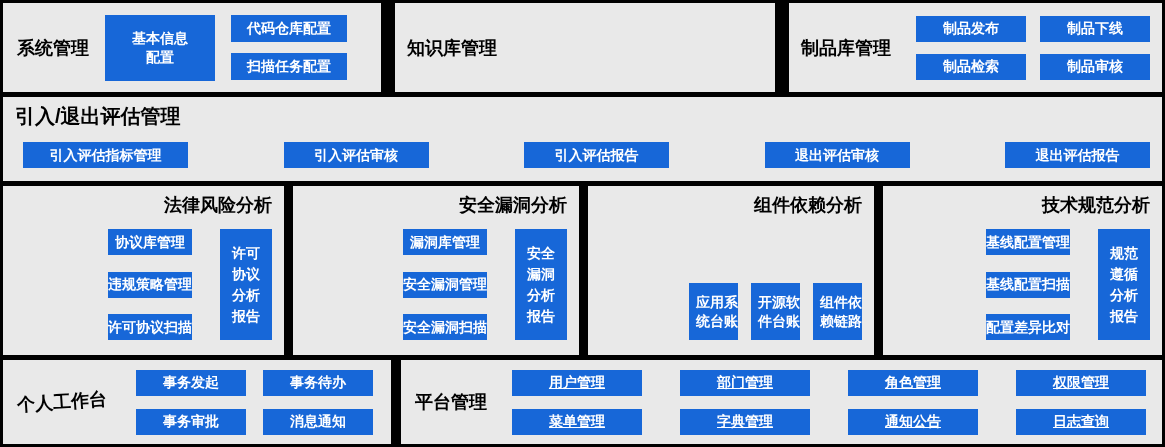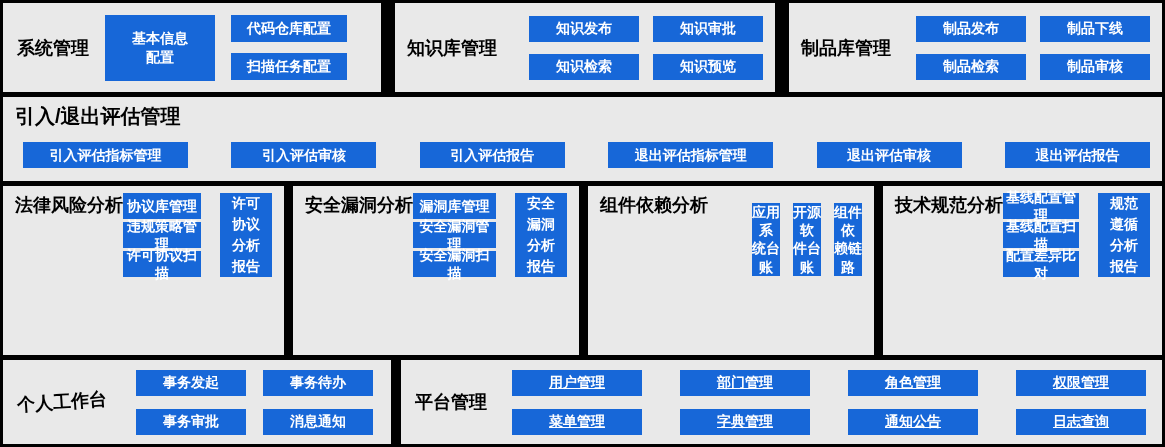--- a/index.html
+++ b/index.html
@@ -58,38 +58,38 @@
     padding:6px 12px 13px;
   }
   .panel-eval .panel-title{ font-size:20px; margin-bottom:12px; }
   .eval-btns{ display:flex; justify-content:space-between; align-items:center; flex:1;padding-left:8px; }
   .eval-btns .btn{ height:26px; }
   .w165{ width:165px; }
   .w145{ width:145px; }
 
   
   .panel-analysis{
-    flex-direction:row; align-items:flex-start;
+    flex-direction:column; align-items:flex-end;
     padding:7px 12px 15px;
   }
   .panel-analysis .panel-title{ text-align:center; margin-bottom:12px; }
-  .analysis-body{ flex:1; display:flex; gap:19px; }
+  .analysis-body{ flex:1; display:flex; gap:28px; }
   .btn-stack{ flex:1; display:flex; flex-direction:column; justify-content:space-between; }
   .btn-stack .btn{ height:26px; width:100%; }
   .btn-report{ width:52px; height:100%; line-height:1.5; }
 
   .panel-legal{ width:281px; }
   .panel-vuln{ width:286px; }
   .panel-dep{ width:286px;gap:44px; }
   .panel-tech{ flex:1; }
 
   .dep-body{ flex:1; display:flex; flex-direction:column; }
   .dep-scan{ height:26px; width:100%; }
   .dep-boxes{ margin-top:10px; flex:1; display:flex; gap:13px; }
-  .dep-boxes .btn{ flex:1; height:100%; }
+  .dep-boxes .btn{ flex:1; height:100%;padding-left:7px; }
 
   
   .panel-workbench{ width:388px; padding:0 14px; }
   .panel-workbench .panel-title{ transform:rotate(-4deg); }
   .wb-grid{
     margin-left:auto; margin-right:4px;
     display:grid; grid-template-columns:110px 110px;
     gap:13px 17px;
   }
   .wb-grid .btn{ height:26px; }
@@ -114,26 +114,20 @@
       <div class="btn btn-tall">基本信息
 配置</div>
       <div class="vcol">
         <div class="btn">代码仓库配置</div>
         <div class="btn">扫描任务配置</div>
       </div>
     </section>
 
     <section class="panel panel-knowledge">
       <h2 class="panel-title">知识库管理</h2>
-      <div class="grid2x2">
-        <div class="btn">知识发布</div>
-        <div class="btn">知识审批</div>
-        <div class="btn">知识检索</div>
-        <div class="btn">知识预览</div>
-      </div>
     </section>
 
     <section class="panel panel-artifact">
       <h2 class="panel-title">制品库管理</h2>
       <div class="grid2x2">
         <div class="btn">制品发布</div>
         <div class="btn">制品下线</div>
         <div class="btn">制品检索</div>
         <div class="btn">制品审核</div>
       </div>
@@ -141,21 +135,20 @@
 
   </div>
 
   <div class="row row2">
     <section class="panel panel-eval">
       <h2 class="panel-title">引入/退出评估管理</h2>
       <div class="eval-btns">
         <div class="btn w165">引入评估指标管理</div>
         <div class="btn w145">引入评估审核</div>
         <div class="btn w145">引入评估报告</div>
-        <div class="btn w165">退出评估指标管理</div>
         <div class="btn w145">退出评估审核</div>
         <div class="btn w145">退出评估报告</div>
       </div>
     </section>
   </div>
 
   <div class="row row3">
 
     <section class="panel panel-analysis panel-legal">
       <h2 class="panel-title">法律风险分析</h2>

